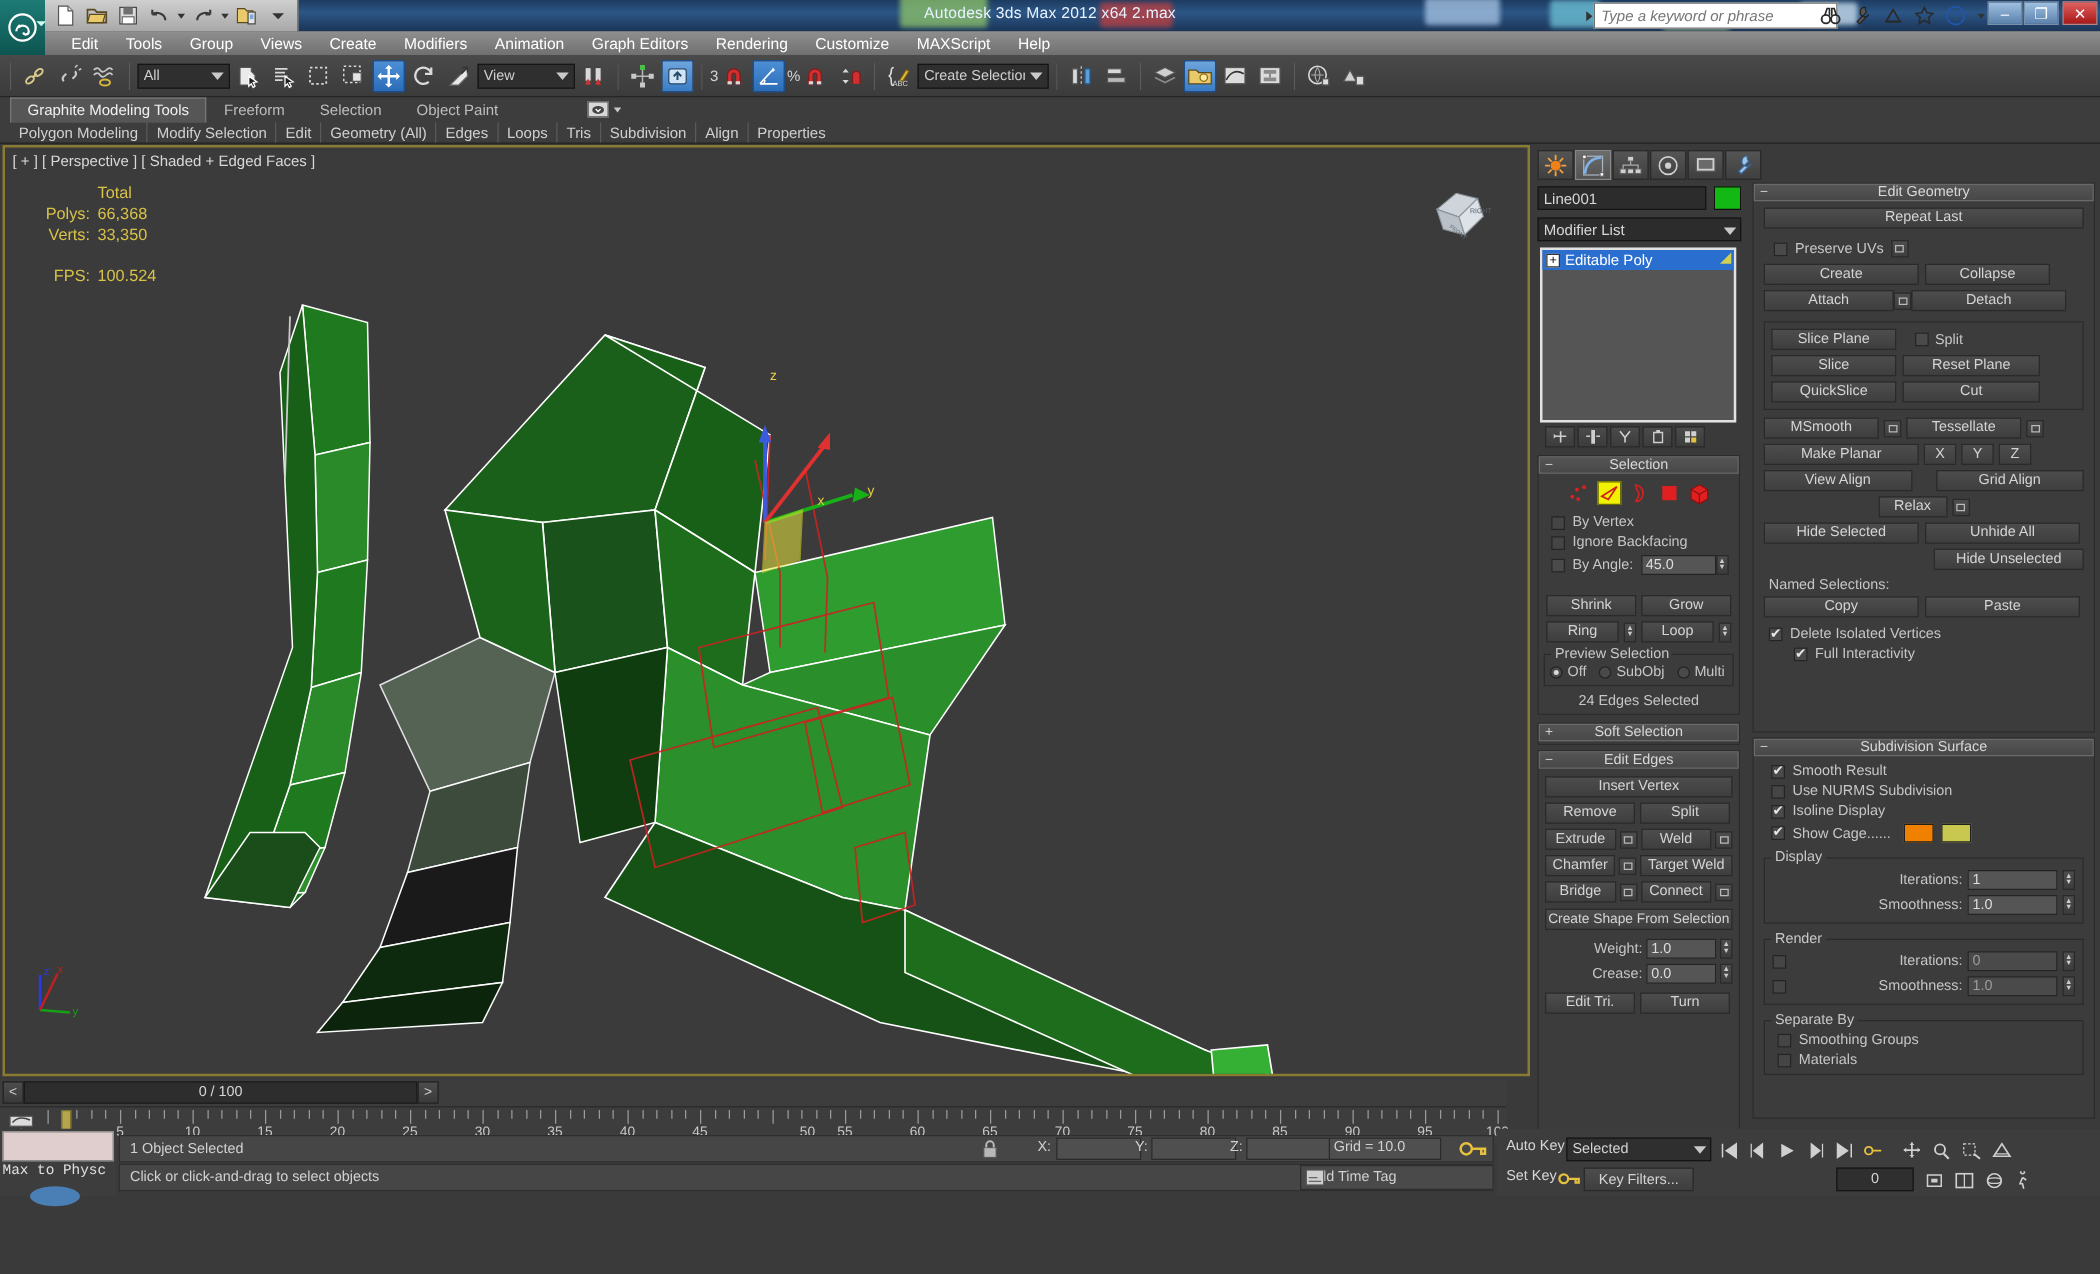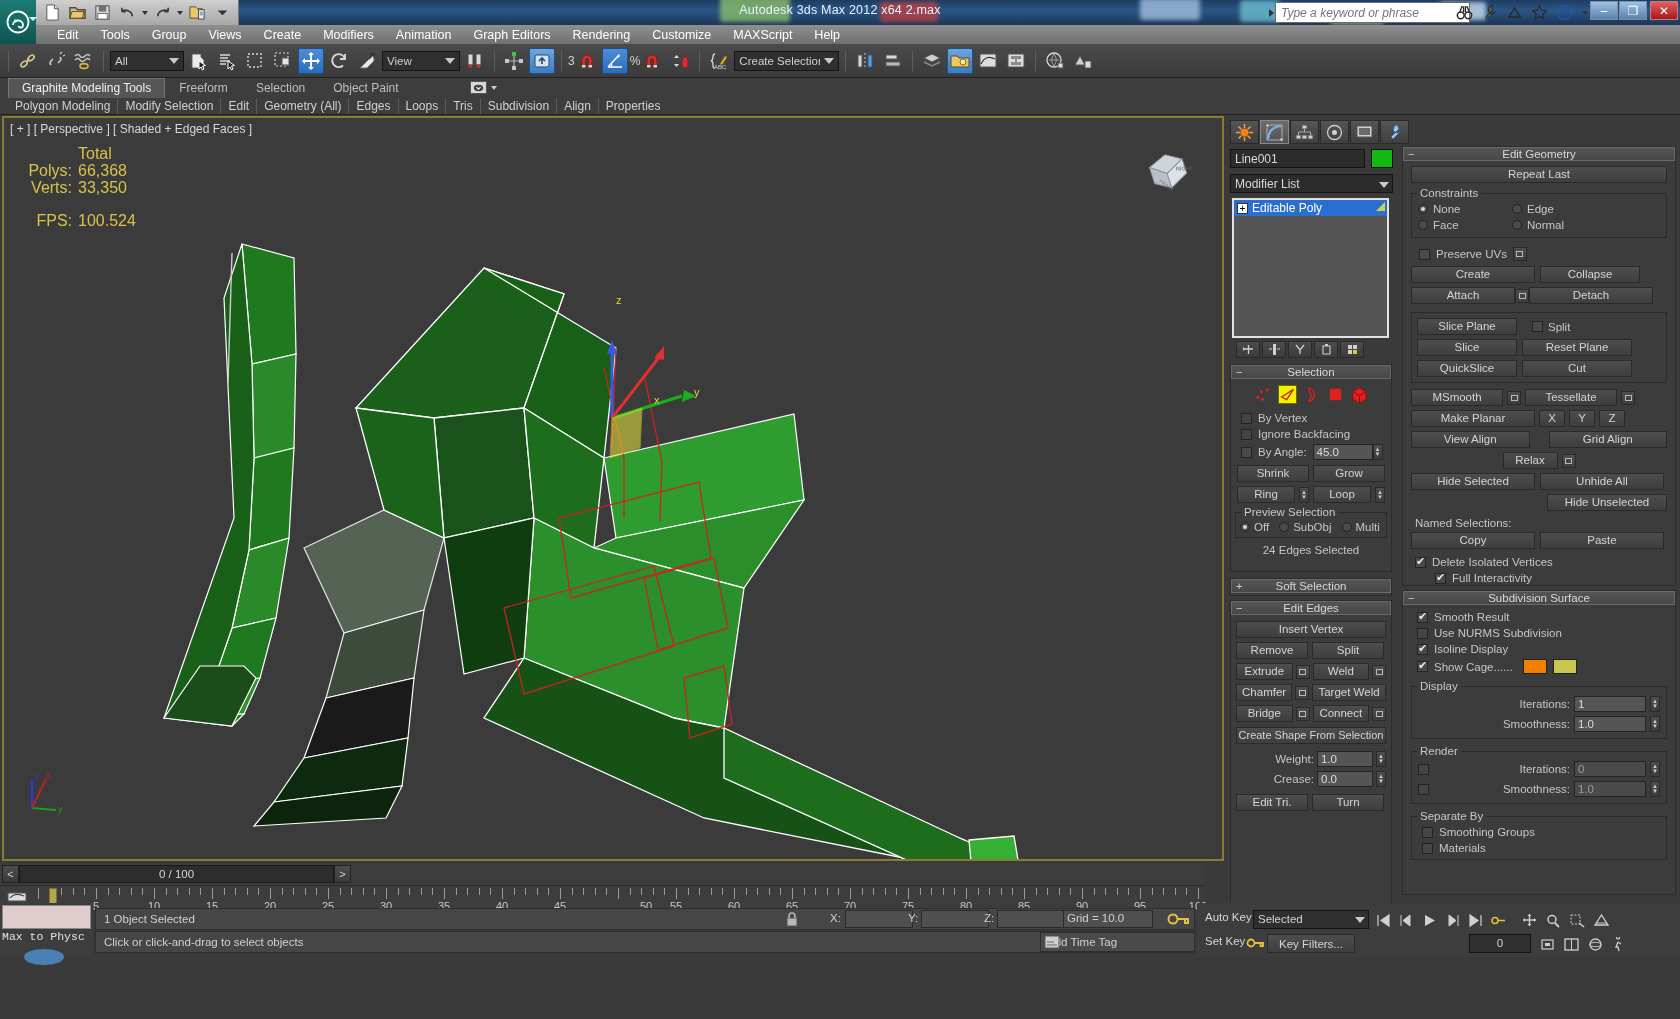--- a/index.html
+++ b/index.html
@@ -88,21 +88,21 @@
   #ribbon-row2 { position:absolute; left:8px; top:20px; height:16px; display:flex; }
   #ribbon-row2 .r2 { padding:1px 7px; font-size:12px; color:#d0d0d0;
     border-right:1px solid #5a5a5a; }
 
   
   #viewport { position:absolute; left:2px; top:116px; width:1222px; height:745px;
     background:#3b3b3b; border:2px solid #8a7b32; }
   #vp-label { position:absolute; left:6px; top:4px; color:#d8d8d8; font-size:12px;}
   #vp-stats { position:absolute; left:18px; top:26px; font-size:11.5px;
     color:#d8c24a; line-height:15px; }
-  #vp-stats table td { color:#d8c24a; font-size:16px; padding:0 4px 0 0; }
+  #vp-stats table td { color:#d8c24a; font-size:13px; padding:0 4px 0 0; }
   #vp-stats td.lbl { text-align:right; width:52px; }
   #viewcube { position:absolute; right:28px; top:24px; width:56px; height:56px; }
   #axis-tripod { position:absolute; left:18px; top:648px; width:50px; height:50px; }
   #vp-model { position:absolute; left:0; top:0; width:100%; height:100%; }
 
   
   #timeslider { position:absolute; left:0; top:863px; width:1205px; height:22px;
     background:#3d3d3d; display:flex; align-items:center; padding-left:2px; }
   .ts-arrow { width:17px;height:18px;background:linear-gradient(180deg,#4d4d4d,#3a3a3a);
     border:1px solid #222; display:flex;align-items:center;justify-content:center;
@@ -952,21 +952,21 @@
       <span class="chk"></span>
       <span class="lab">By Angle:</span>
       <span class="spin">
         <span class="spinfield" style="width:60px;">45.0</span>
         <span class="spinb">
             <span>▲</span>
             <span>▼</span>
           </span>
       </span>
     </div>
-    <div class="row" style="margin:5px 6px 0 6px; gap:4px;">
+    <div class="row" style="margin:16px 6px 0 6px; gap:4px;">
       <div class="btn" style="width:72px;">Shrink</div>
       <div class="btn" style="width:72px;">Grow</div>
     </div>
     <div class="row" style="margin:4px 6px 0 6px; gap:4px;">
       <div class="btn" style="width:58px;">Ring</div>
       <span class="spinb">
           <span>▲</span>
           <span>▼</span>
         </span>
       <div class="btn" style="width:58px;">Loop</div>
@@ -1055,35 +1055,20 @@
       <div class="btn" style="width:72px;">Turn</div>
     </div>
   </div>
 
   <div class="rollout" style="left:174px; top:30px; width:274px; height:440px;">
     <div class="ro-head">
       <span class="pm">−</span>
       <span>Edit Geometry</span>
     </div>
     <div class="btn" style="margin:5px 8px 0;">Repeat Last</div>
-    <div class="grp" style="margin:10px 8px 0; padding:9px 6px 6px;">
-      <span class="gl">Constraints</span>
-      <div class="row" style="gap:5px;">
-        <span class="rad on"></span>
-        <span class="lab" style="width:74px;">None</span>
-        <span class="rad"></span>
-        <span class="lab">Edge</span>
-      </div>
-      <div class="row" style="gap:5px; margin-top:4px;">
-        <span class="rad"></span>
-        <span class="lab" style="width:74px;">Face</span>
-        <span class="rad"></span>
-        <span class="lab">Normal</span>
-      </div>
-    </div>
     <div class="row" style="margin:9px 0 0 16px; gap:6px;">
       <span class="chk"></span>
       <span class="lab">Preserve UVs</span>
       <div class="sqbtn">
           <i></i>
         </div>
     </div>
     <div class="row" style="margin:5px 8px 0; gap:5px;">
       <div class="btn" style="width:124px;">Create</div>
       <div class="btn" style="width:100px;">Collapse</div>

